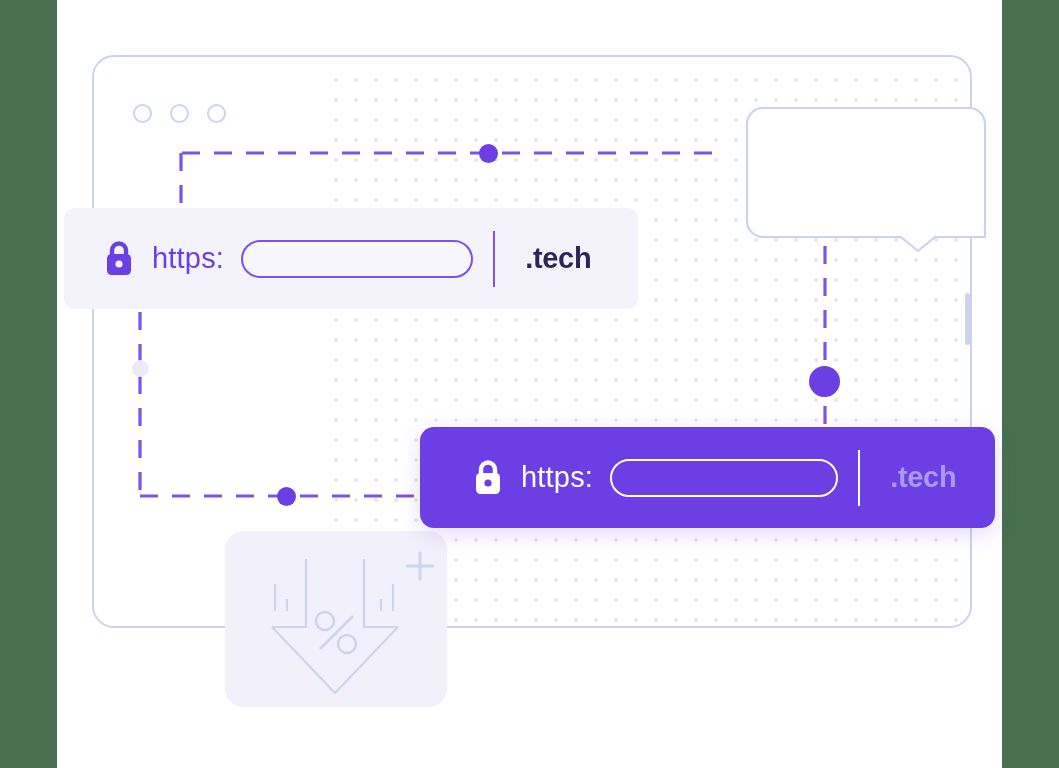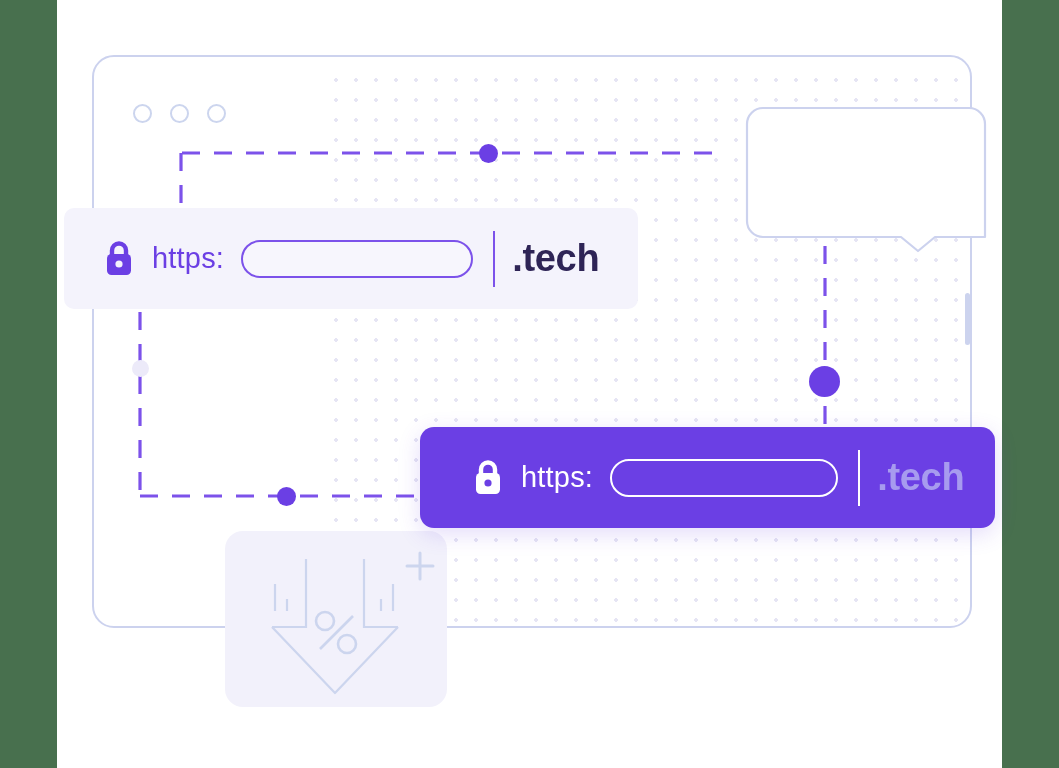--- a/index.html
+++ b/index.html
@@ -179,23 +179,23 @@
 
   .divider {
     margin-left: 20px;
     width: 2px;
     height: 56px;
   }
   #address-bar-light .divider  { background: #7c52ea; }
   #address-bar-purple .divider { background: #ffffff; }
 
   .tld-label {
-    font-size: 38px;
+    font-size: 29px;
     font-weight: 700;
-    margin-left: 17px;
+    margin-left: 30px;
     letter-spacing: -0.3px;
   }
   #address-bar-light .tld-label  { color: #2e2456; }
   #address-bar-purple .tld-label { color: #a79bef; }
 </style>
 </head>
 <body>
 
 <div id="stage">
 

